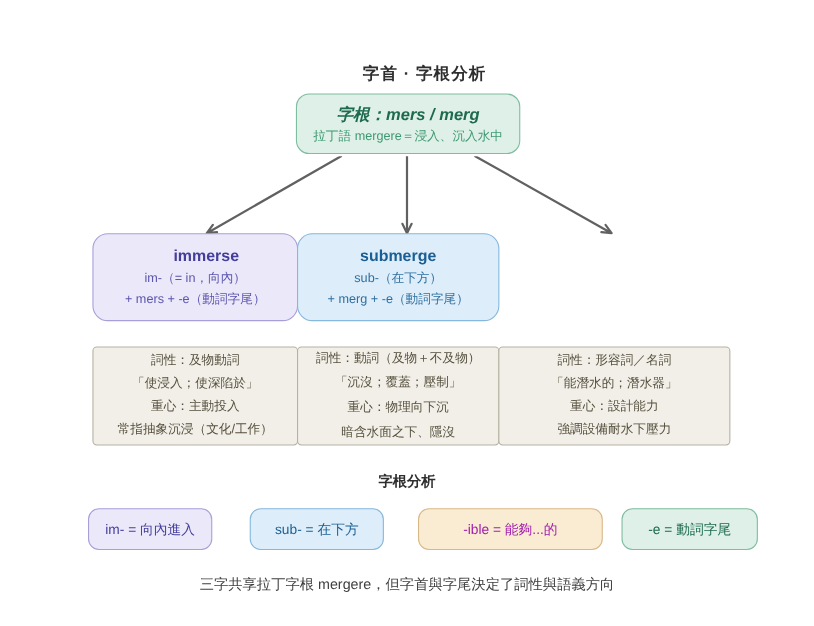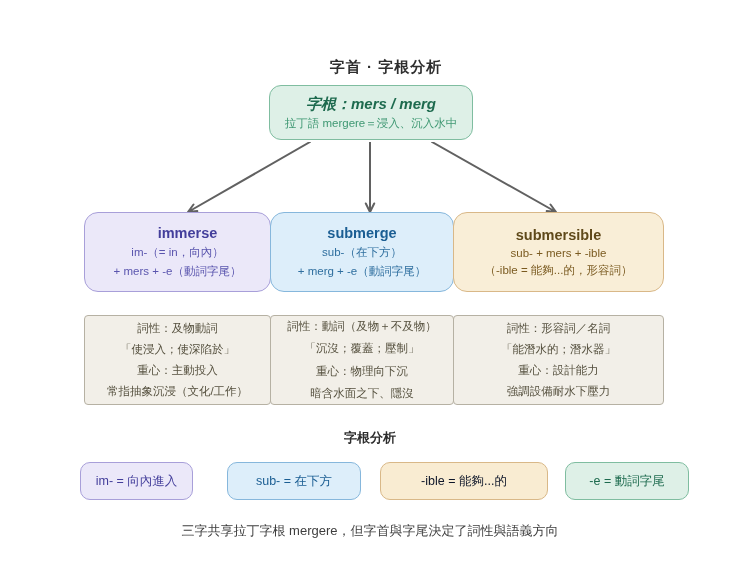--- a/index.html
+++ b/index.html
@@ -42,21 +42,21 @@
   .affix-heading{
     position:absolute;top:429px;left:0;width:740px;margin:0;
     text-align:center;font-size:13px;font-weight:bold;
   }
   .affix-box{
     position:absolute;top:462px;height:38px;border:1.5px solid;border-radius:10px;
     box-sizing:border-box;display:flex;align-items:center;justify-content:center;
     font-size:12.5px;
   }
   .ab1{left:80px;width:113px;}
-  .ab2{left:227px;width:134px;}
+  .ab2{left:227px;width:122px;}
   .ab3{left:380px;width:168px;}
   .ab4{left:565px;width:124px;}
   .footer-note{
     position:absolute;top:522px;left:0;width:740px;margin:0;
     text-align:center;font-size:13px;
   }
 </style>
 </head>
 <body>
 
@@ -82,25 +82,20 @@
     <div class="wline">im-（= in，向內）</div>
     <div class="wline">+ mers + -e（動詞字尾）</div>
   </div>
 
   <div class="word-box wb2" style="background-color: rgb(221, 238, 250); border-color: rgb(134, 183, 220); color: rgb(47, 111, 159);">
     <div class="word" style="color: rgb(27, 94, 147);">submerge</div>
     <div class="wline">sub-（在下方）</div>
     <div class="wline">+ merg + -e（動詞字尾）</div>
   </div>
 
-  <div class="word-box wb3" style="background-color: rgb(249, 238, 215); border-color: rgb(217, 184, 136); color: rgb(122, 90, 32);">
-    <div class="word" style="color: rgb(95, 73, 26);">submersible</div>
-    <div class="wline">sub- + mers + -ible</div>
-    <div class="wline">（-ible = 能夠...的，形容詞）</div>
-  </div>
 
   <div class="detail-box db1" style="background-color: rgb(242, 239, 232); border-color: rgb(182, 177, 163); color: rgb(85, 80, 62);">
     <div class="dline">詞性：及物動詞</div>
     <div class="dline">「使浸入；使深陷於」</div>
     <div class="dline">重心：主動投入</div>
     <div class="dline">常指抽象沉浸（文化/工作）</div>
   </div>
 
   <div class="detail-box db2" style="background-color: rgb(242, 239, 232); border-color: rgb(182, 177, 163); color: rgb(85, 80, 62); justify-content: space-between;">
     <div class="dline">詞性：動詞（及物＋不及物）</div>
@@ -115,19 +110,19 @@
     <div class="dline">重心：設計能力</div>
     <div class="dline">強調設備耐水下壓力</div>
   </div>
 
   <h2 class="affix-heading" style="color: rgb(46, 46, 46);">字根分析</h2>
 
   <div class="affix-box ab1" style="background-color: rgb(235, 232, 249); border-color: rgb(168, 159, 217); color: rgb(67, 62, 155);">im- = 向內進入</div>
 
   <div class="affix-box ab2" style="background-color: rgb(221, 238, 250); border-color: rgb(134, 183, 220); color: rgb(27, 94, 147);">sub- = 在下方</div>
 
-  <div class="affix-box ab3" style="background-color: rgb(249, 236, 210); border-color: rgb(217, 184, 136); color: #0f172a;">-ible = 能夠...的</div>
+  <div class="affix-box ab3" style="background-color: rgb(249, 236, 210); border-color: rgb(217, 184, 136); color: #a21caf;">-ible = 能夠...的</div>
 
   <div class="affix-box ab4" style="background-color: rgb(222, 240, 231); border-color: rgb(127, 189, 160); color: rgb(29, 106, 78);">-e = 動詞字尾</div>
 
   <p class="footer-note" style="color: rgb(62, 62, 62);">三字共享拉丁字根 mergere，但字首與字尾決定了詞性與語義方向</p>
 
 </div>
 
 </body></html>

